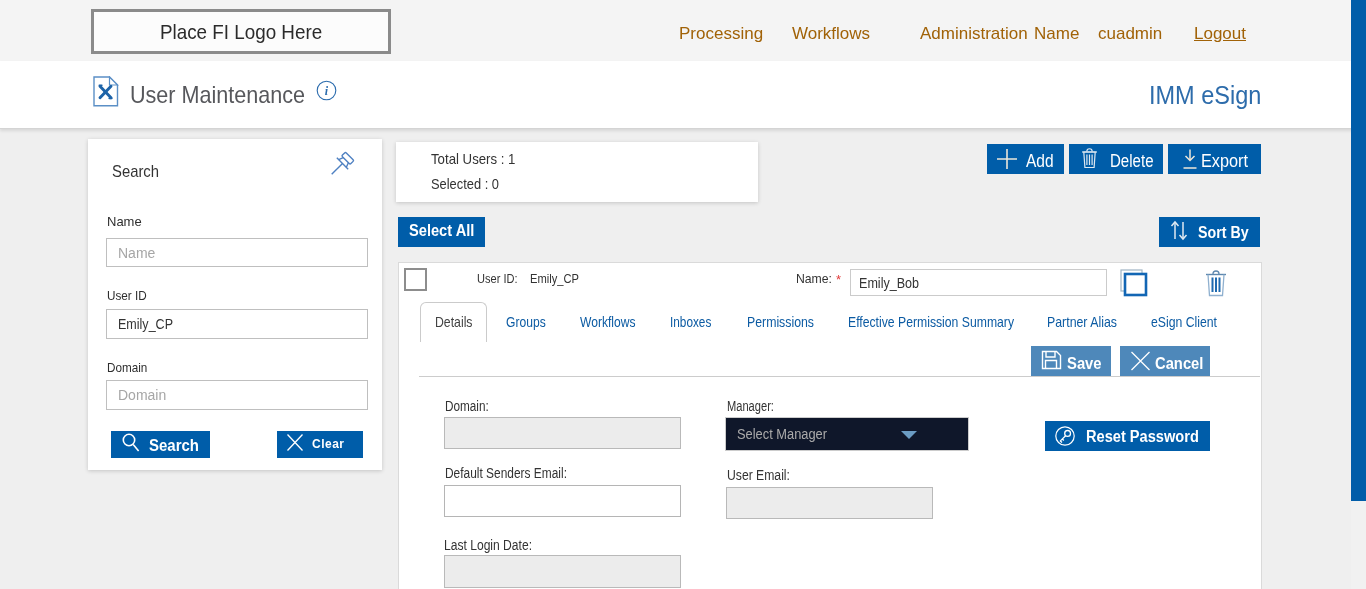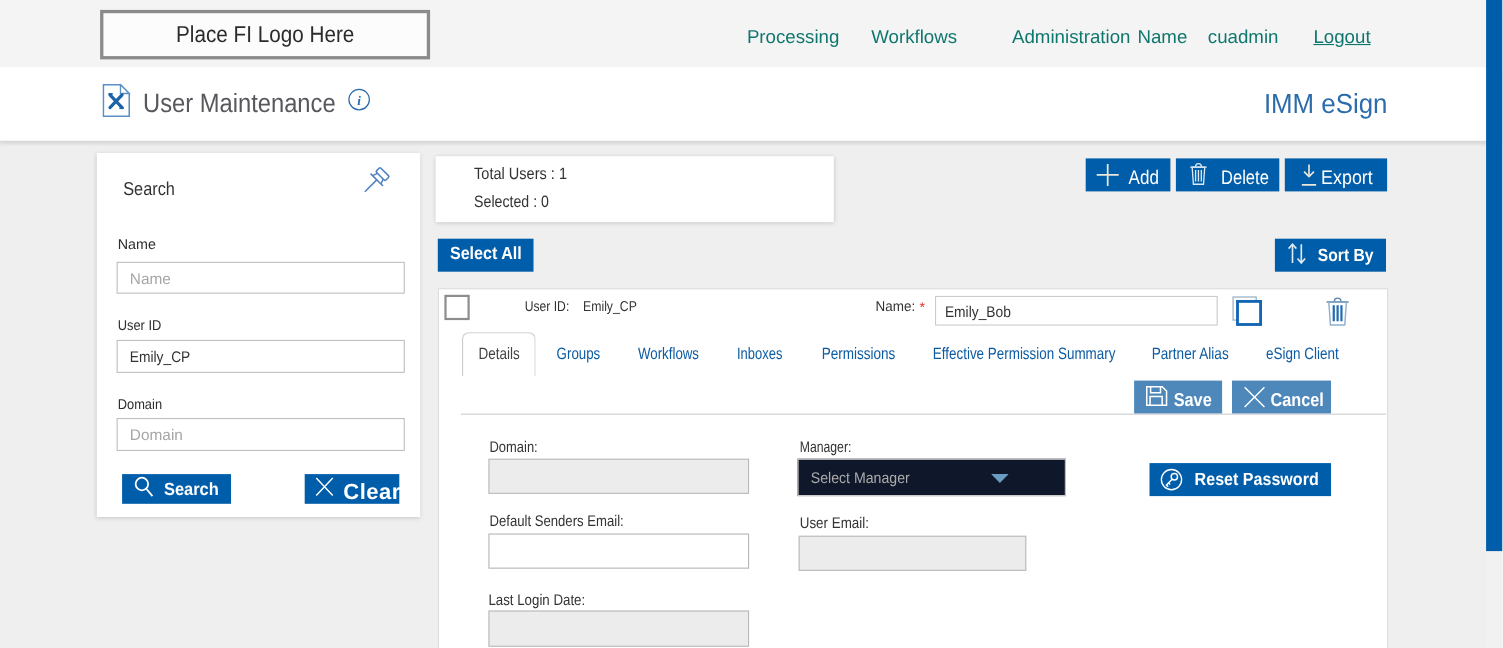--- a/index.html
+++ b/index.html
@@ -3,21 +3,21 @@
 <meta charset="utf-8">
 <style>
   * { margin:0; padding:0; box-sizing:border-box; }
   html,body { width:1366px; height:589px; overflow:hidden; }
   body { font-family:"Liberation Sans", sans-serif; }
   #page { position:relative; width:1366px; height:589px; background:#efefef; overflow:hidden; }
   .abs { position:absolute; }
   .t { position:absolute; display:inline-block; transform-origin:0 0; white-space:nowrap; }
   .bar1 { left:0; top:0; width:1366px; height:61px; background:#f4f4f4; }
   .bar2 { left:0; top:61px; width:1366px; height:68px; background:#ffffff; border-bottom:1px solid #d4d4d4; box-shadow:0 2px 3px rgba(0,0,0,0.10); }
-  .nav { font-size:17px; color:#0f766e; top:24px; }
+  .nav { font-size:17px; color:#a16207; top:24px; }
   .card { background:#fff; box-shadow:0 1px 4px rgba(0,0,0,0.18); }
   .btn { position:absolute; background:#005da9; }
   .btn2 { position:absolute; background:#4e88ba; }
   .wt { color:#fff; font-weight:bold; }
   .inp { position:absolute; border:1px solid #bfbfbf; background:#fff; font-size:14px; color:#333; display:flex; align-items:center; overflow:hidden; }
   .dis { background:#ececec; border:1px solid #b9b9b9; }
   .tab { font-size:15px; color:#0c5ba3; top:313px; }
   .lbl13 { font-size:13px; color:#2e2e2e; }
   .flbl { font-size:14px; color:#333; }
 </style>
@@ -79,21 +79,21 @@
   <div class="btn" style="left:111px; top:431px; width:99px; height:27px;"></div>
   <svg class="abs" style="left:121px; top:432px;" width="19" height="20" viewBox="0 0 19 20">
     <circle cx="8" cy="8" r="5.7" fill="none" stroke="#fff" stroke-width="1.6"></circle>
     <path d="M12.2 12.5 L17.6 19" stroke="#fff" stroke-width="1.6"></path>
   </svg>
   <span class="t wt" style="left:149px; top:437px; font-size:16px; transform:scaleX(0.936);">Search</span>
   <div class="btn" style="left:277px; top:431px; width:86px; height:27px;"></div>
   <svg class="abs" style="left:285px; top:433px;" width="20" height="19" viewBox="0 0 20 19">
     <path d="M2.5 1.5 L17.5 17.5 M17.5 1.5 L2.5 17.5" stroke="#fff" stroke-width="1.3"></path>
   </svg>
-  <span class="t wt" style="left:312px; top:437px; font-size:20px; letter-spacing:0.5px;">Clear</span>
+  <span class="t wt" style="left:312px; top:437px; font-size:12px; letter-spacing:0.5px;">Clear</span>
 
   <div class="abs card" style="left:396px; top:142px; width:362px; height:60px;"></div>
   <span class="t" style="left:431px; top:150px; font-size:15px; color:#333; transform:scaleX(0.881);">Total Users : 1</span>
   <span class="t" style="left:431px; top:175px; font-size:15px; color:#333; transform:scaleX(0.858);">Selected : 0</span>
 
   <div class="btn" style="left:987px; top:144px; width:77px; height:30px;"></div>
   <svg class="abs" style="left:996px; top:148px;" width="22" height="22" viewBox="0 0 22 22">
     <path d="M11 1 V21 M1 11 H21" stroke="#ece7da" stroke-width="1.6"></path>
   </svg>
   <span class="t" style="left:1026px; top:151px; font-size:18px; color:#fff; transform:scaleX(0.862);">Add</span>

